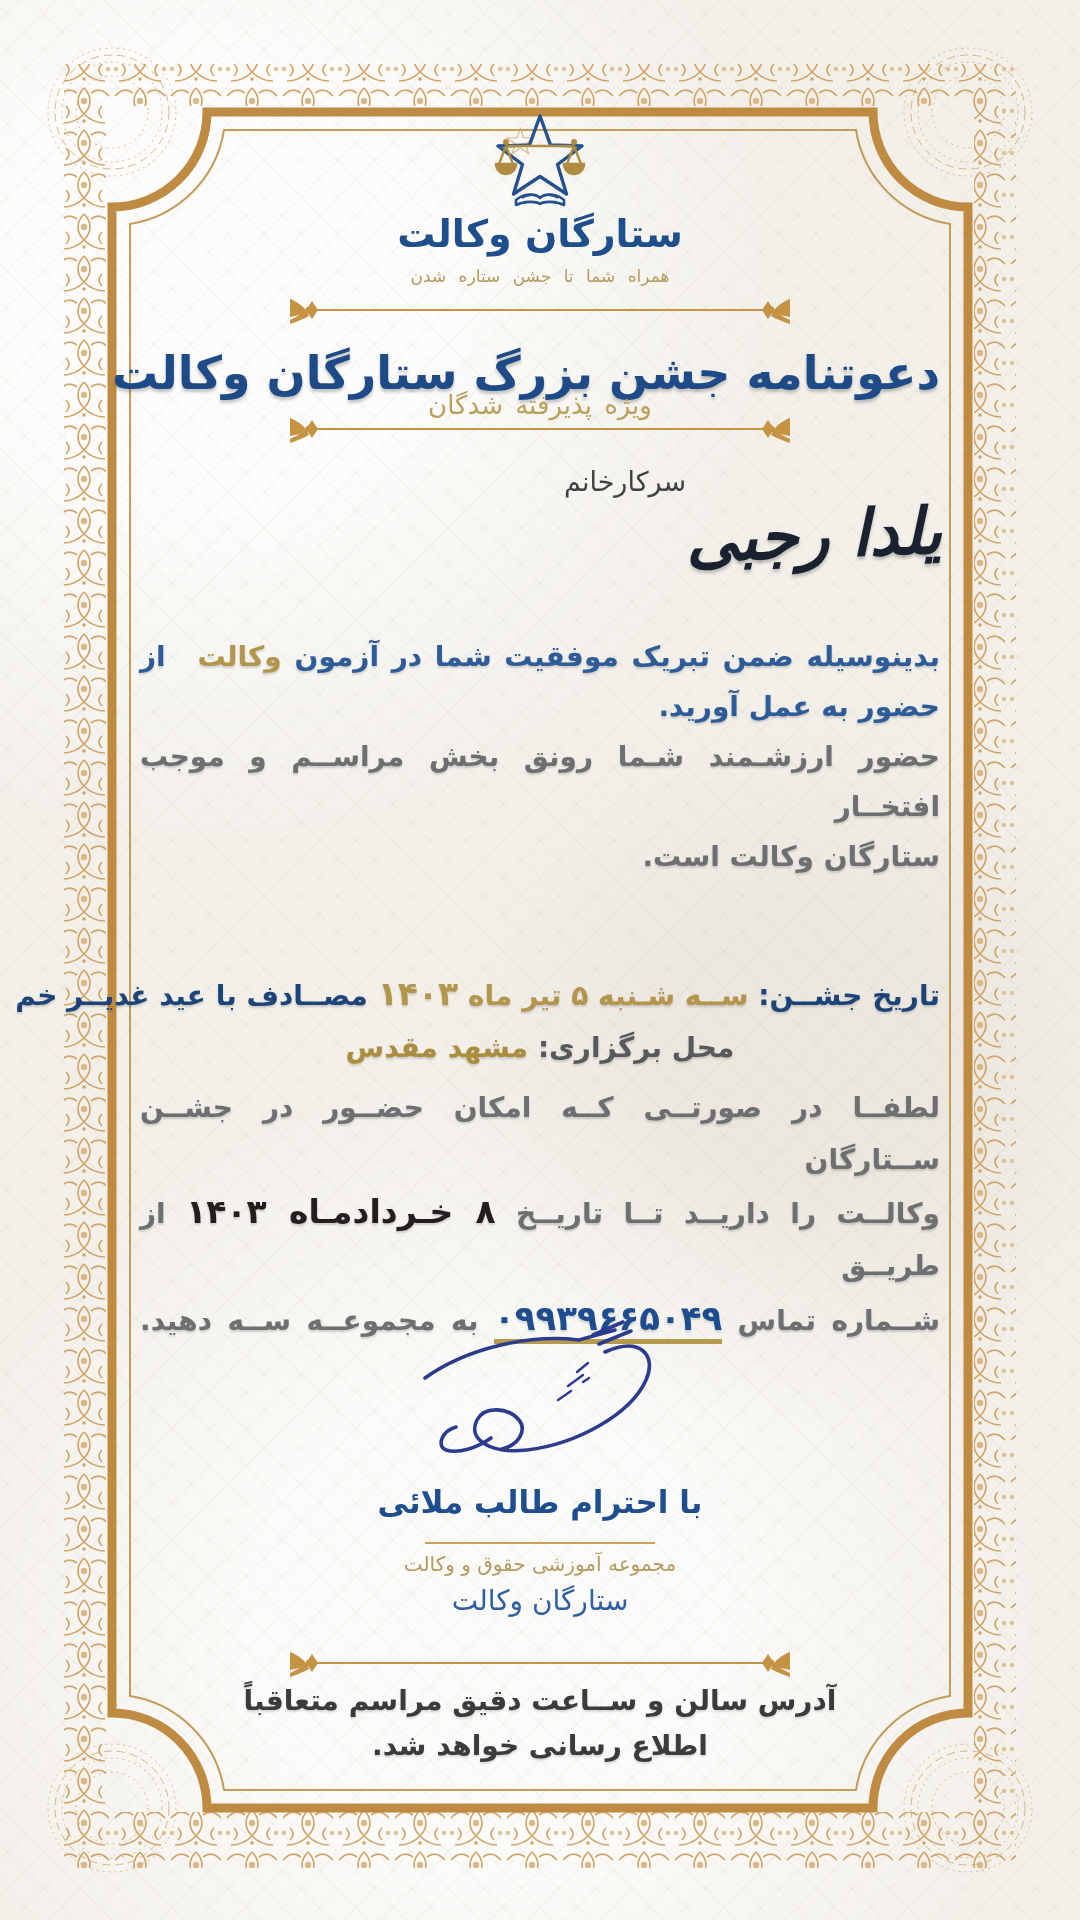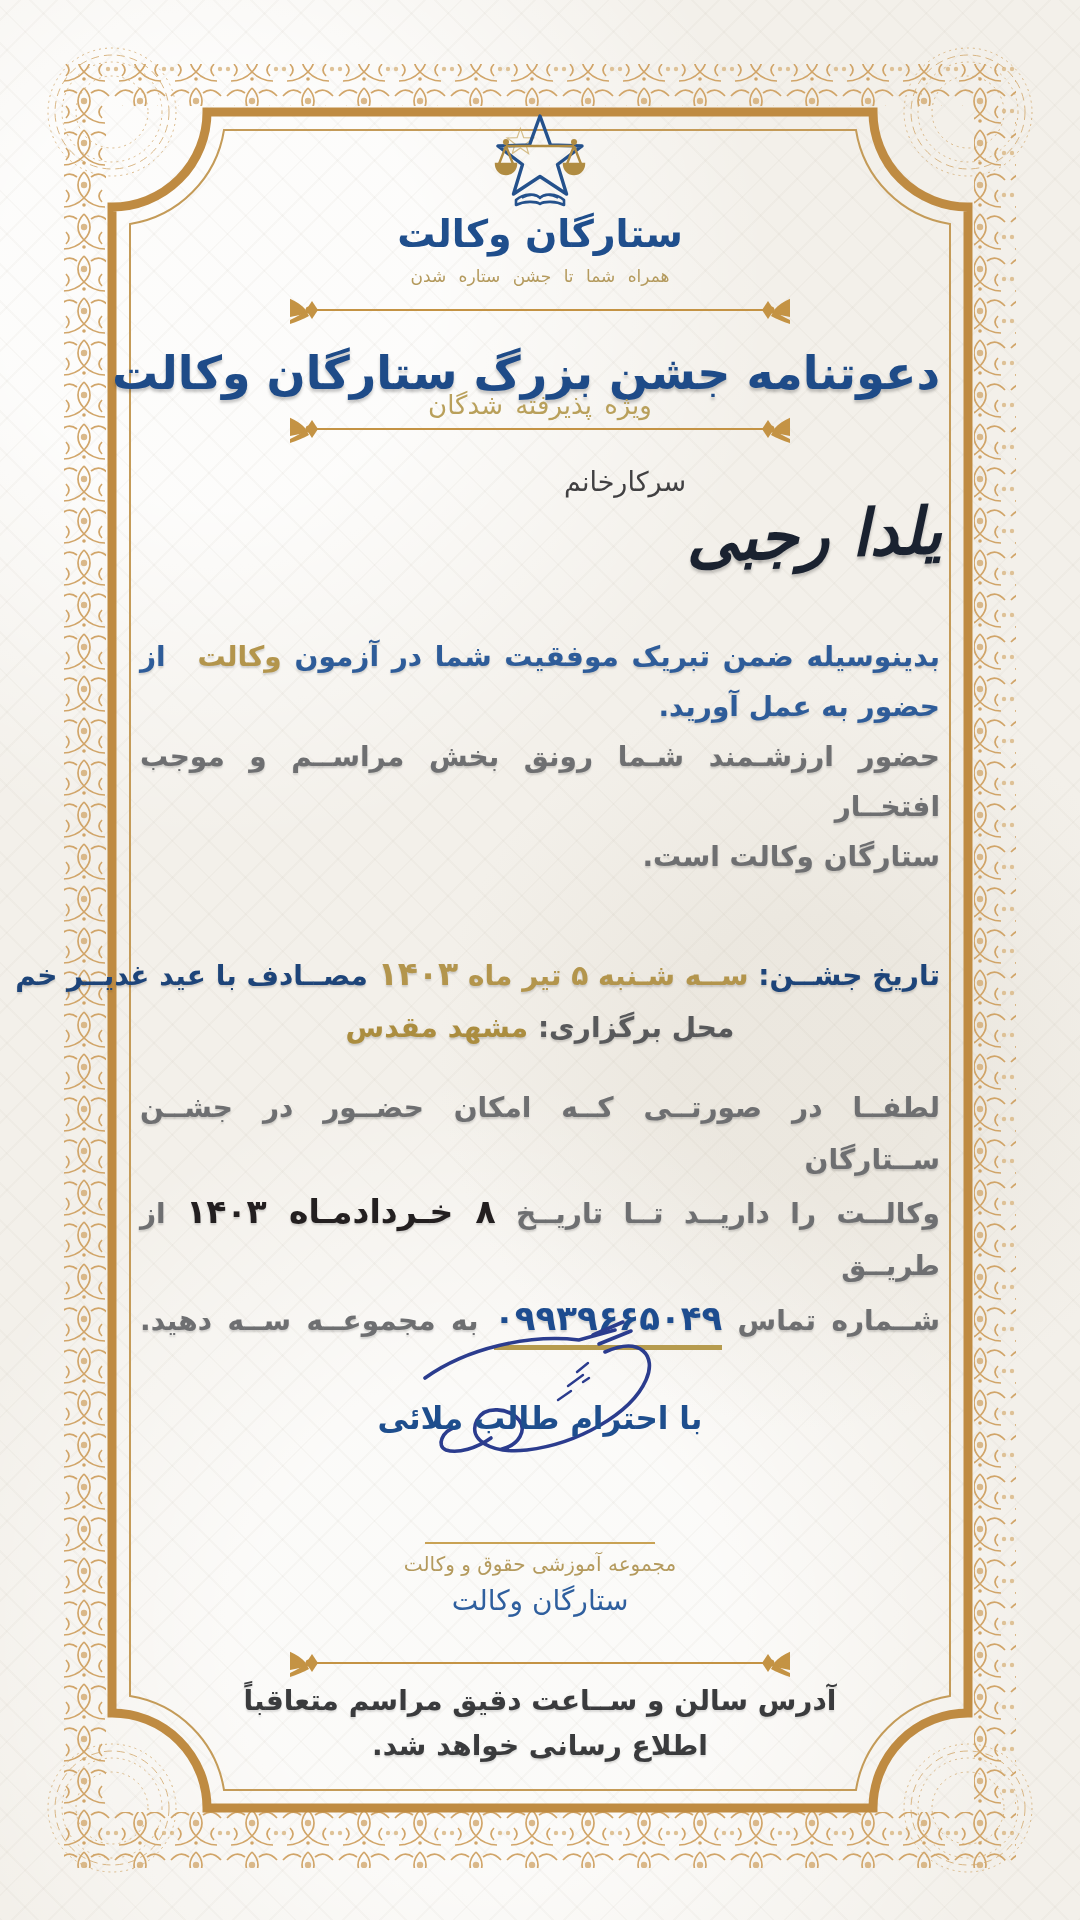--- a/index.html
+++ b/index.html
@@ -31,34 +31,34 @@
   .textblock{left:140px;right:140px;direction:rtl;}
   .para{top:632px;font-size:28px;font-weight:bold;line-height:50px;
         text-shadow:0 2px 2px rgba(40,40,40,0.18);}
   .jline{text-align:justify;text-align-last:justify;}
   .rline{text-align:right;}
   .blue{color:#2e5c99;}
   .goldword{color:#b3954c;margin-left:19px;}
   .navybold{color:#1d4479;}
   .gray{color:#6e6f71;}
 
-  .eventblock{top:948px;line-height:52px;font-size:28px;font-weight:bold;text-align:center;white-space:nowrap;
+  .eventblock{top:968px;line-height:52px;font-size:28px;font-weight:bold;text-align:center;white-space:nowrap;
               text-shadow:0 2px 2px rgba(40,40,40,0.18);}
   .evt-label{color:#1d4479;}
   .evt-gold{color:#b3954c;}
   .evt-num{font-size:33px;color:#b3954c;}
   .venue-label{color:#58595b;}
   .venue-value{color:#ab8d3f;}
 
   .para3{top:1082px;font-size:28px;font-weight:bold;line-height:52px;color:#6e6f71;
          text-shadow:0 2px 2px rgba(40,40,40,0.18);}
   .deadline{color:#231f20;font-size:33px;}
-  .phone{color:#1d4c8f;font-size:34px;border-bottom:5px solid #b69b4e;padding-bottom:7px;}
-
-  .respect{top:1400px;font-size:31px;font-weight:bold;color:#1e4e8d;}
+  .phone{color:#1d4c8f;font-size:34px;border-bottom:5px solid #b69b4e;padding-bottom:1px;}
+
+  .respect{top:1484px;font-size:31px;font-weight:bold;color:#1e4e8d;}
   .subline{left:50%;top:1542px;width:230px;margin-left:-115px;border-top:2px solid #c9a254;}
   .org1{top:1552px;font-size:20px;color:#b49a5d;}
   .org2{top:1584px;font-size:28px;color:#2f5f9e;}
   .footer{top:1678px;font-size:28px;font-weight:bold;color:#3a3b3d;line-height:45px;
           text-shadow:0 2px 2px rgba(40,40,40,0.15);}
 </style>
 </head>
 <body>
 
 <svg class="page-svg" width="1080" height="1920" viewBox="0 0 1080 1920">

